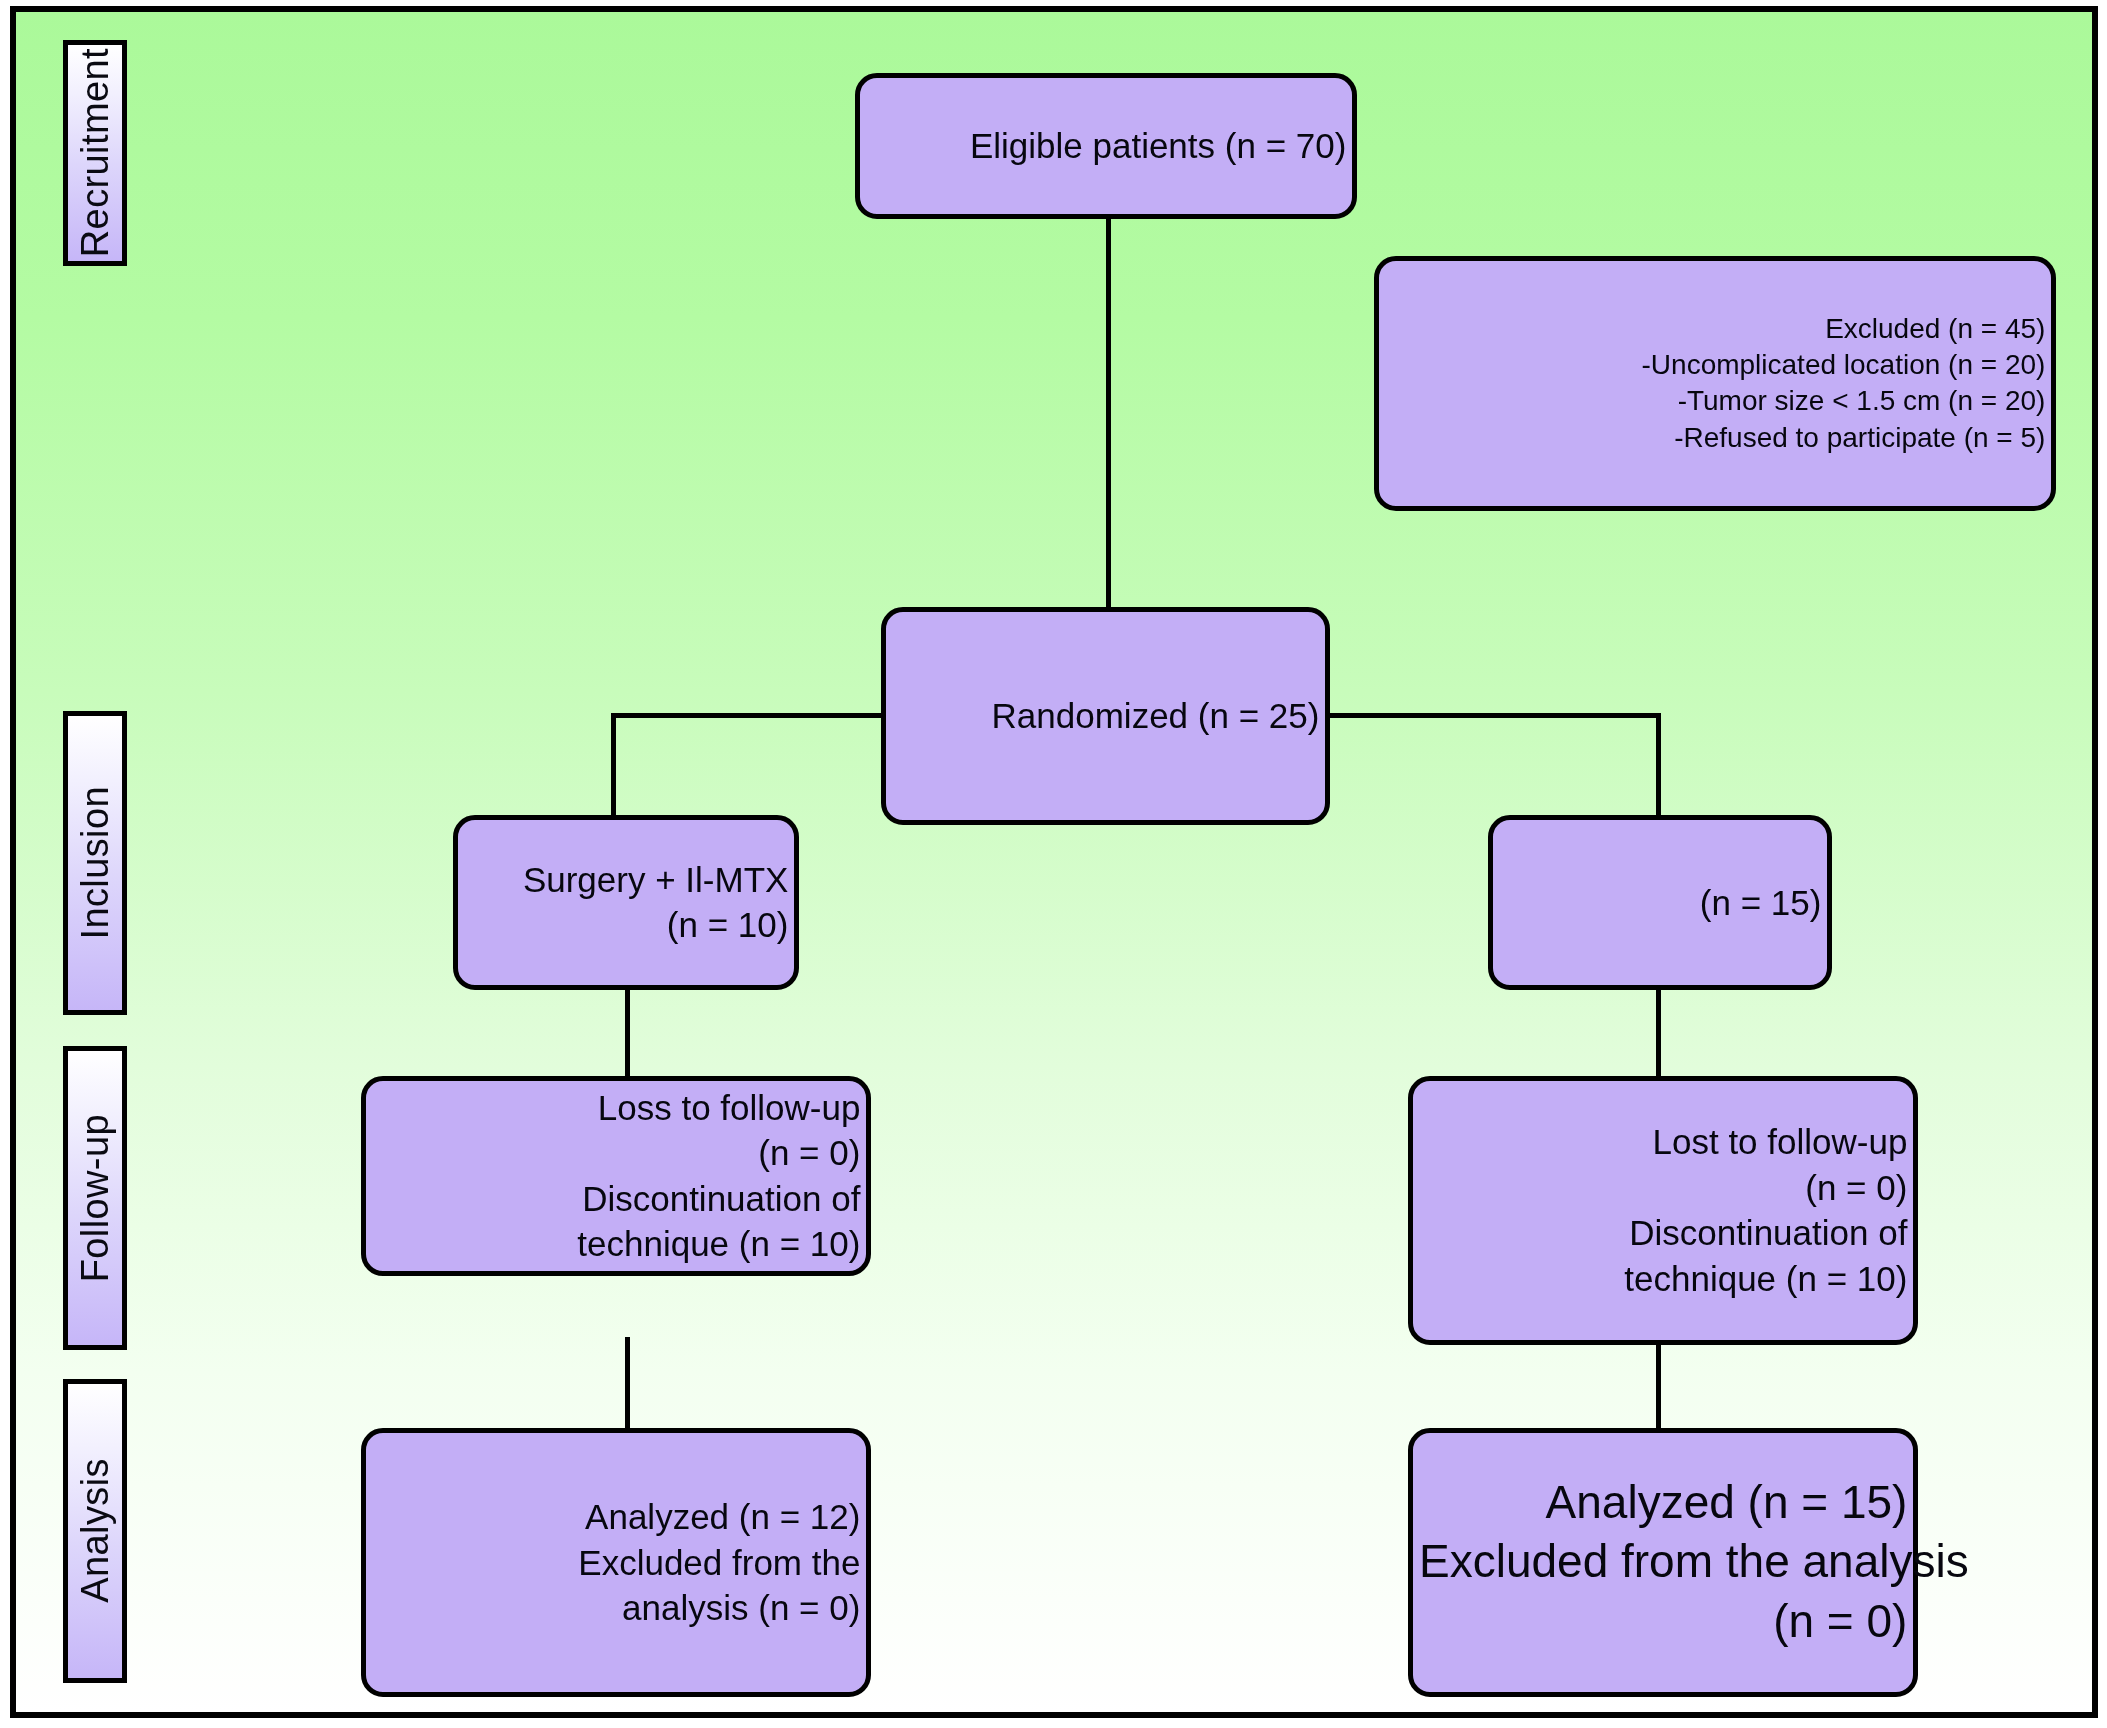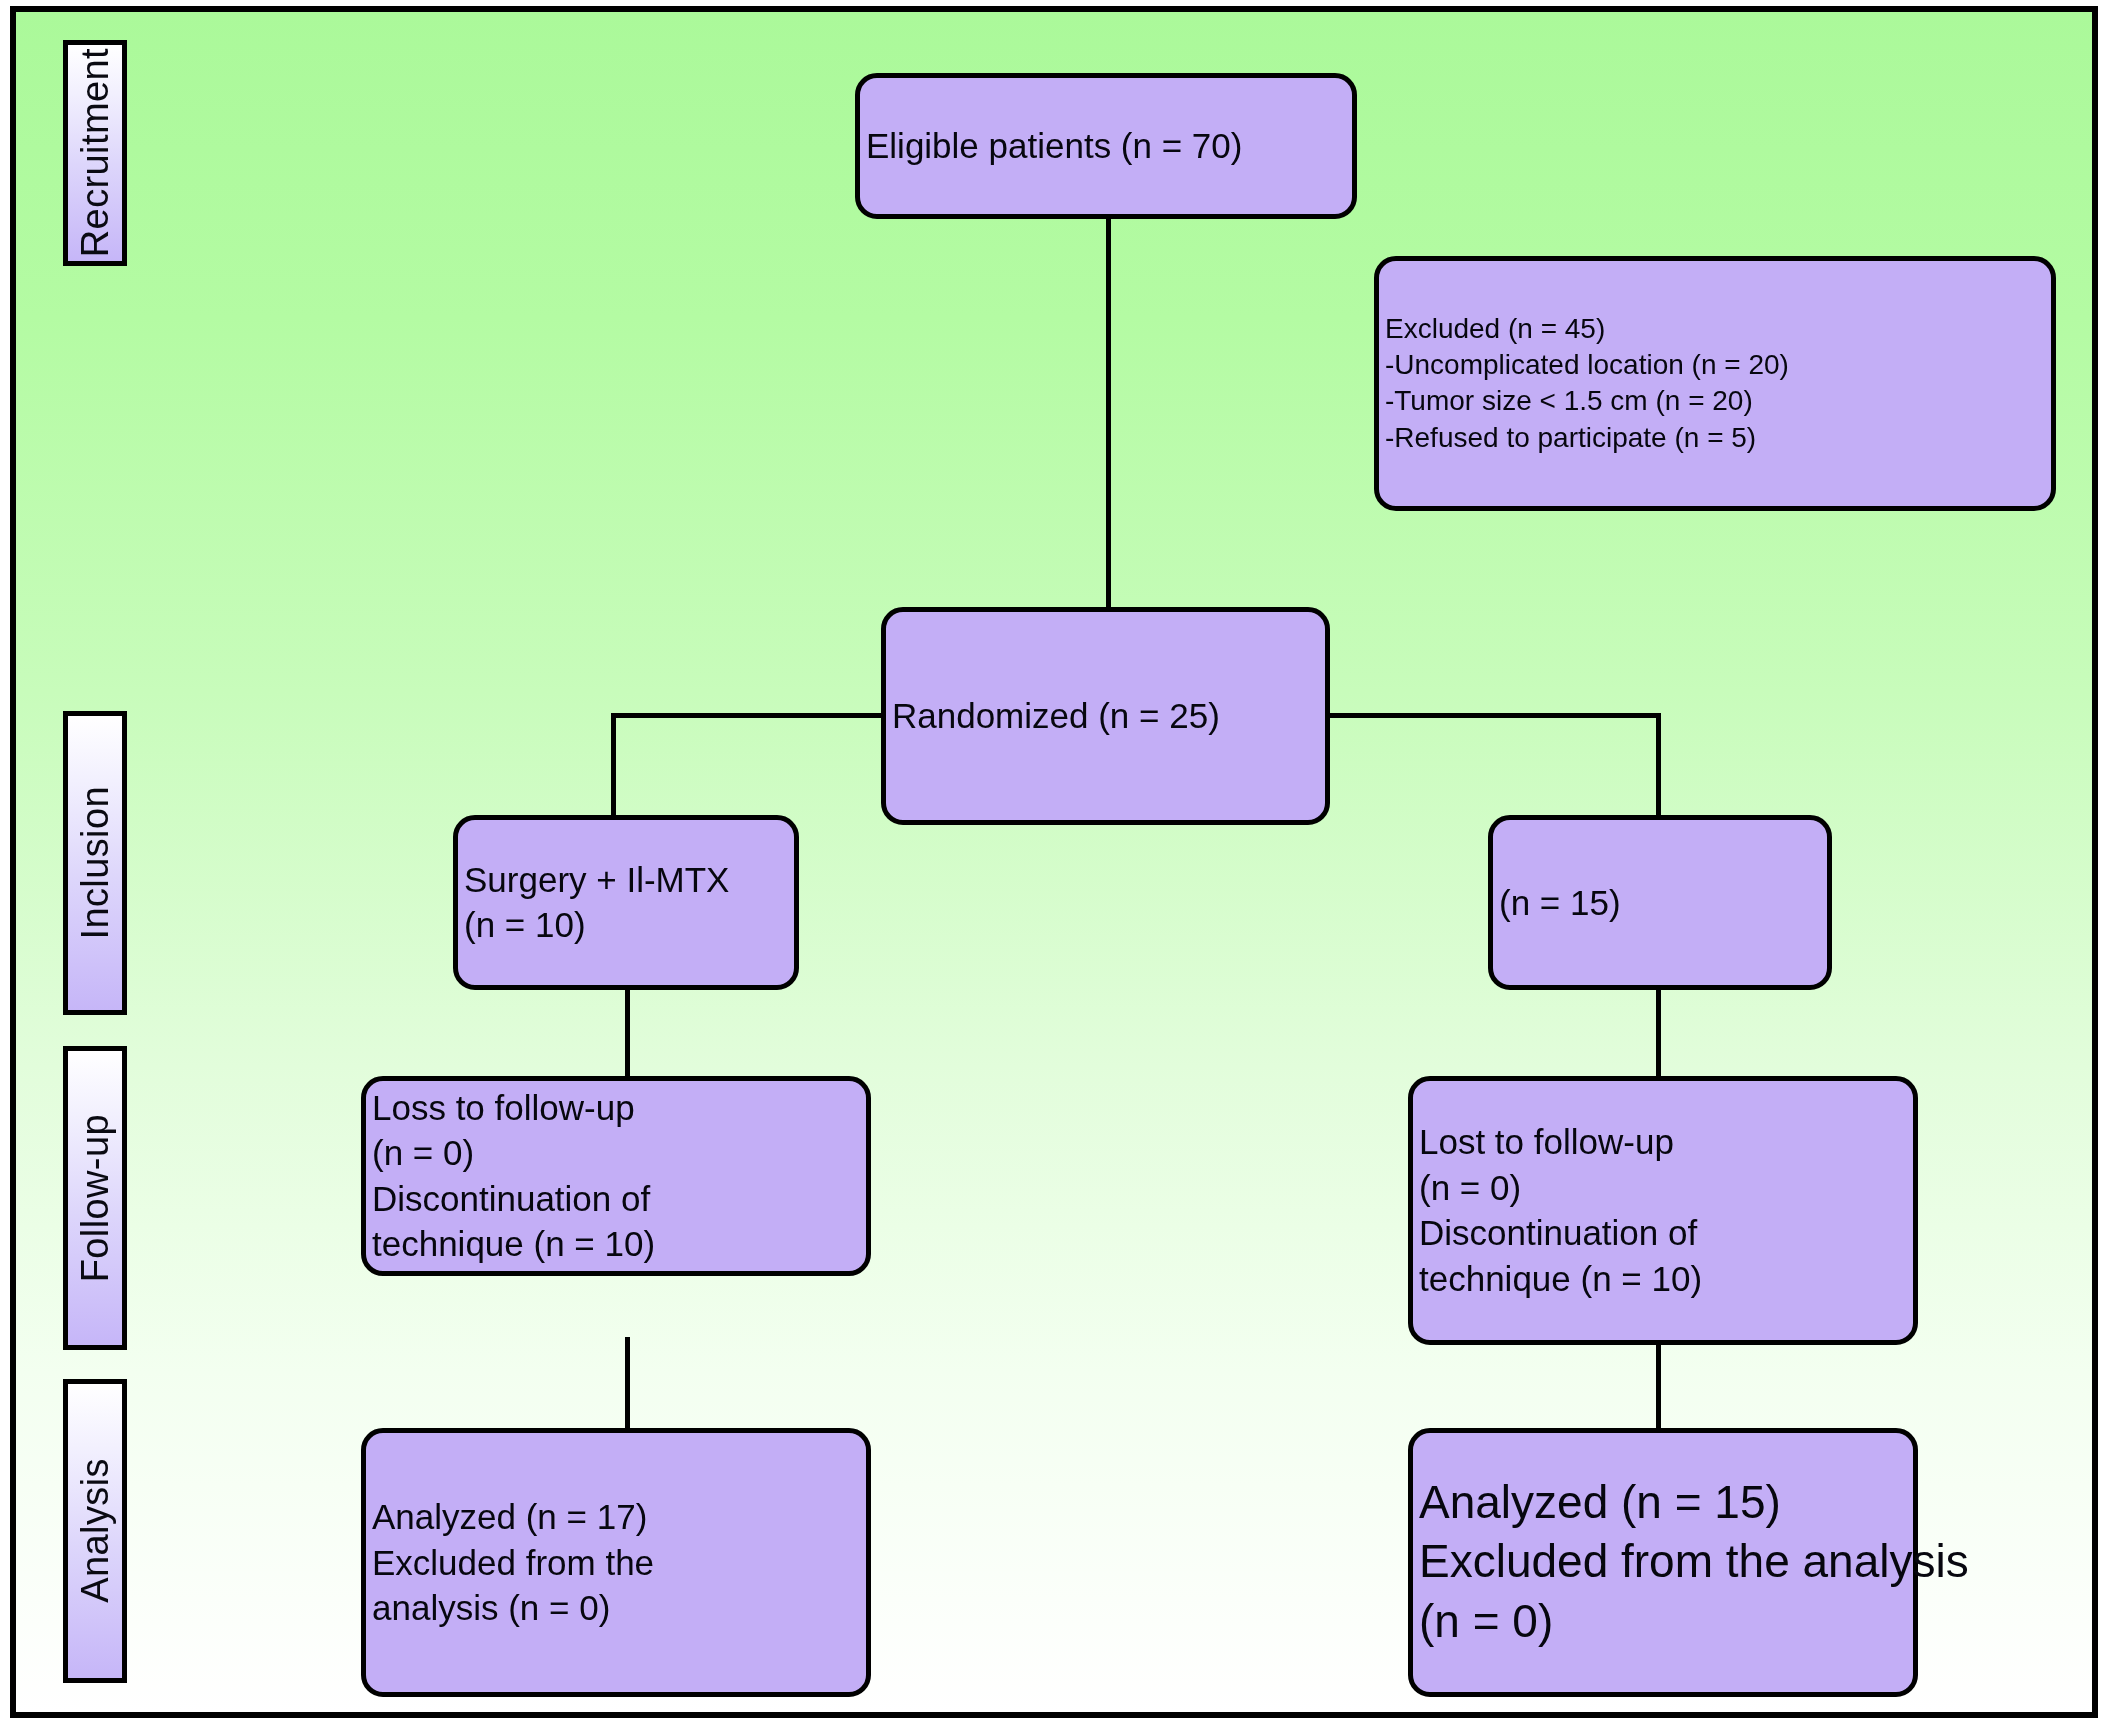--- a/index.html
+++ b/index.html
@@ -56,21 +56,21 @@
   
   .node {
     position: absolute;
     box-sizing: border-box;
     background: #c3aef6;
     border: 5.8px solid #000000;
     border-radius: 22px;
     display: flex;
     align-items: center;
     justify-content: center;
-    text-align: left;
+    text-align: right;
     color: #07070f;
     font-size: 35px;
     line-height: 1.30;
     padding: 2.9px 5.8px;
   }
   .node .lines { width: 100%; }
   .node .lines div { white-space: nowrap; }
 
   
   .conn {
@@ -167,21 +167,21 @@
       <div class="lines">
         <div>Lost to follow-up</div>
         <div>(n = 0)</div>
         <div>Discontinuation of</div>
         <div>technique (n = 10)</div>
       </div>
     </div>
 
     <div class="node" style="left:345px; top:1416px; width:510px; height:269px;">
       <div class="lines">
-        <div>Analyzed (n = 17)</div>
+        <div>Analyzed (n = 12)</div>
         <div>Excluded from the</div>
         <div>analysis (n = 0)</div>
       </div>
     </div>
 
     <div class="node" style="left:1392px; top:1416px; width:510px; height:269px; font-size:46px;">
       <div class="lines">
         <div>Analyzed (n = 15)</div>
         <div>Excluded from the analysis</div>
         <div>(n = 0)</div>

